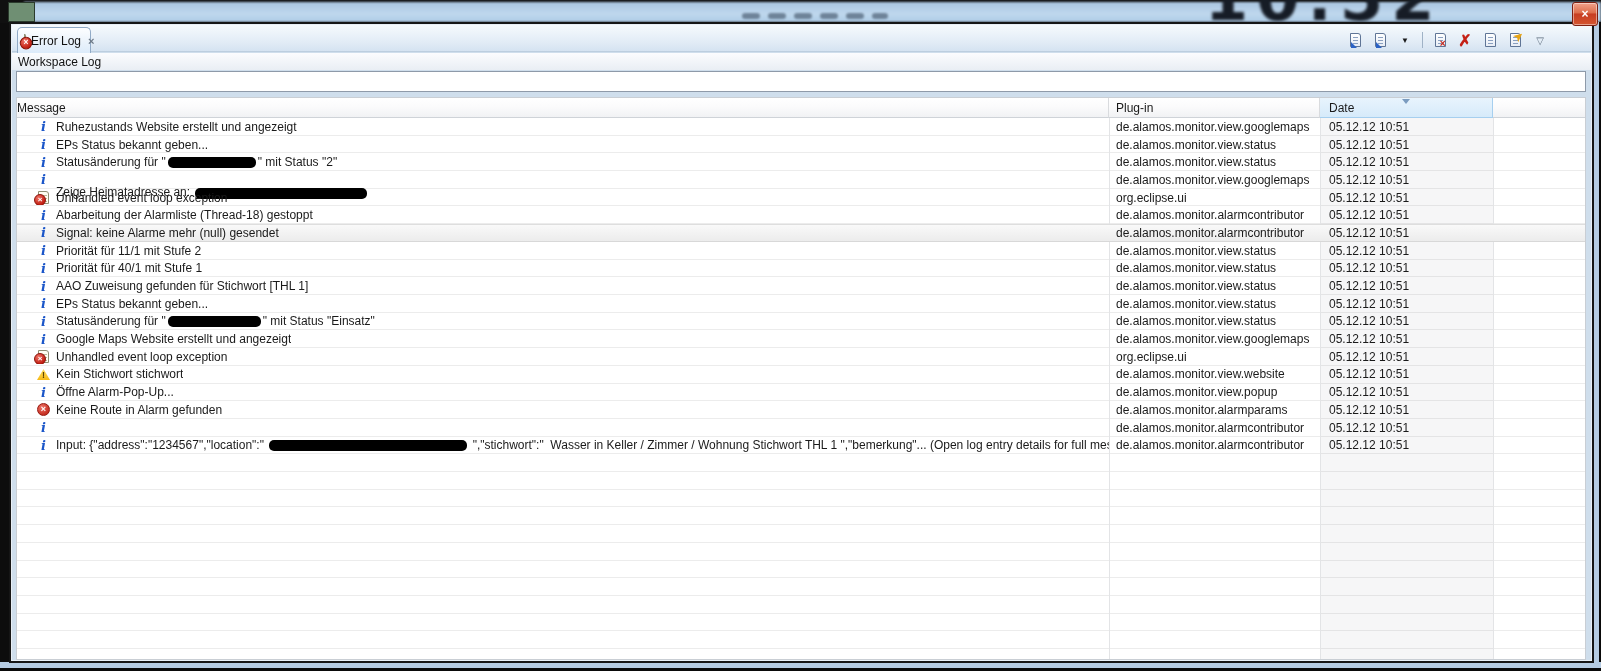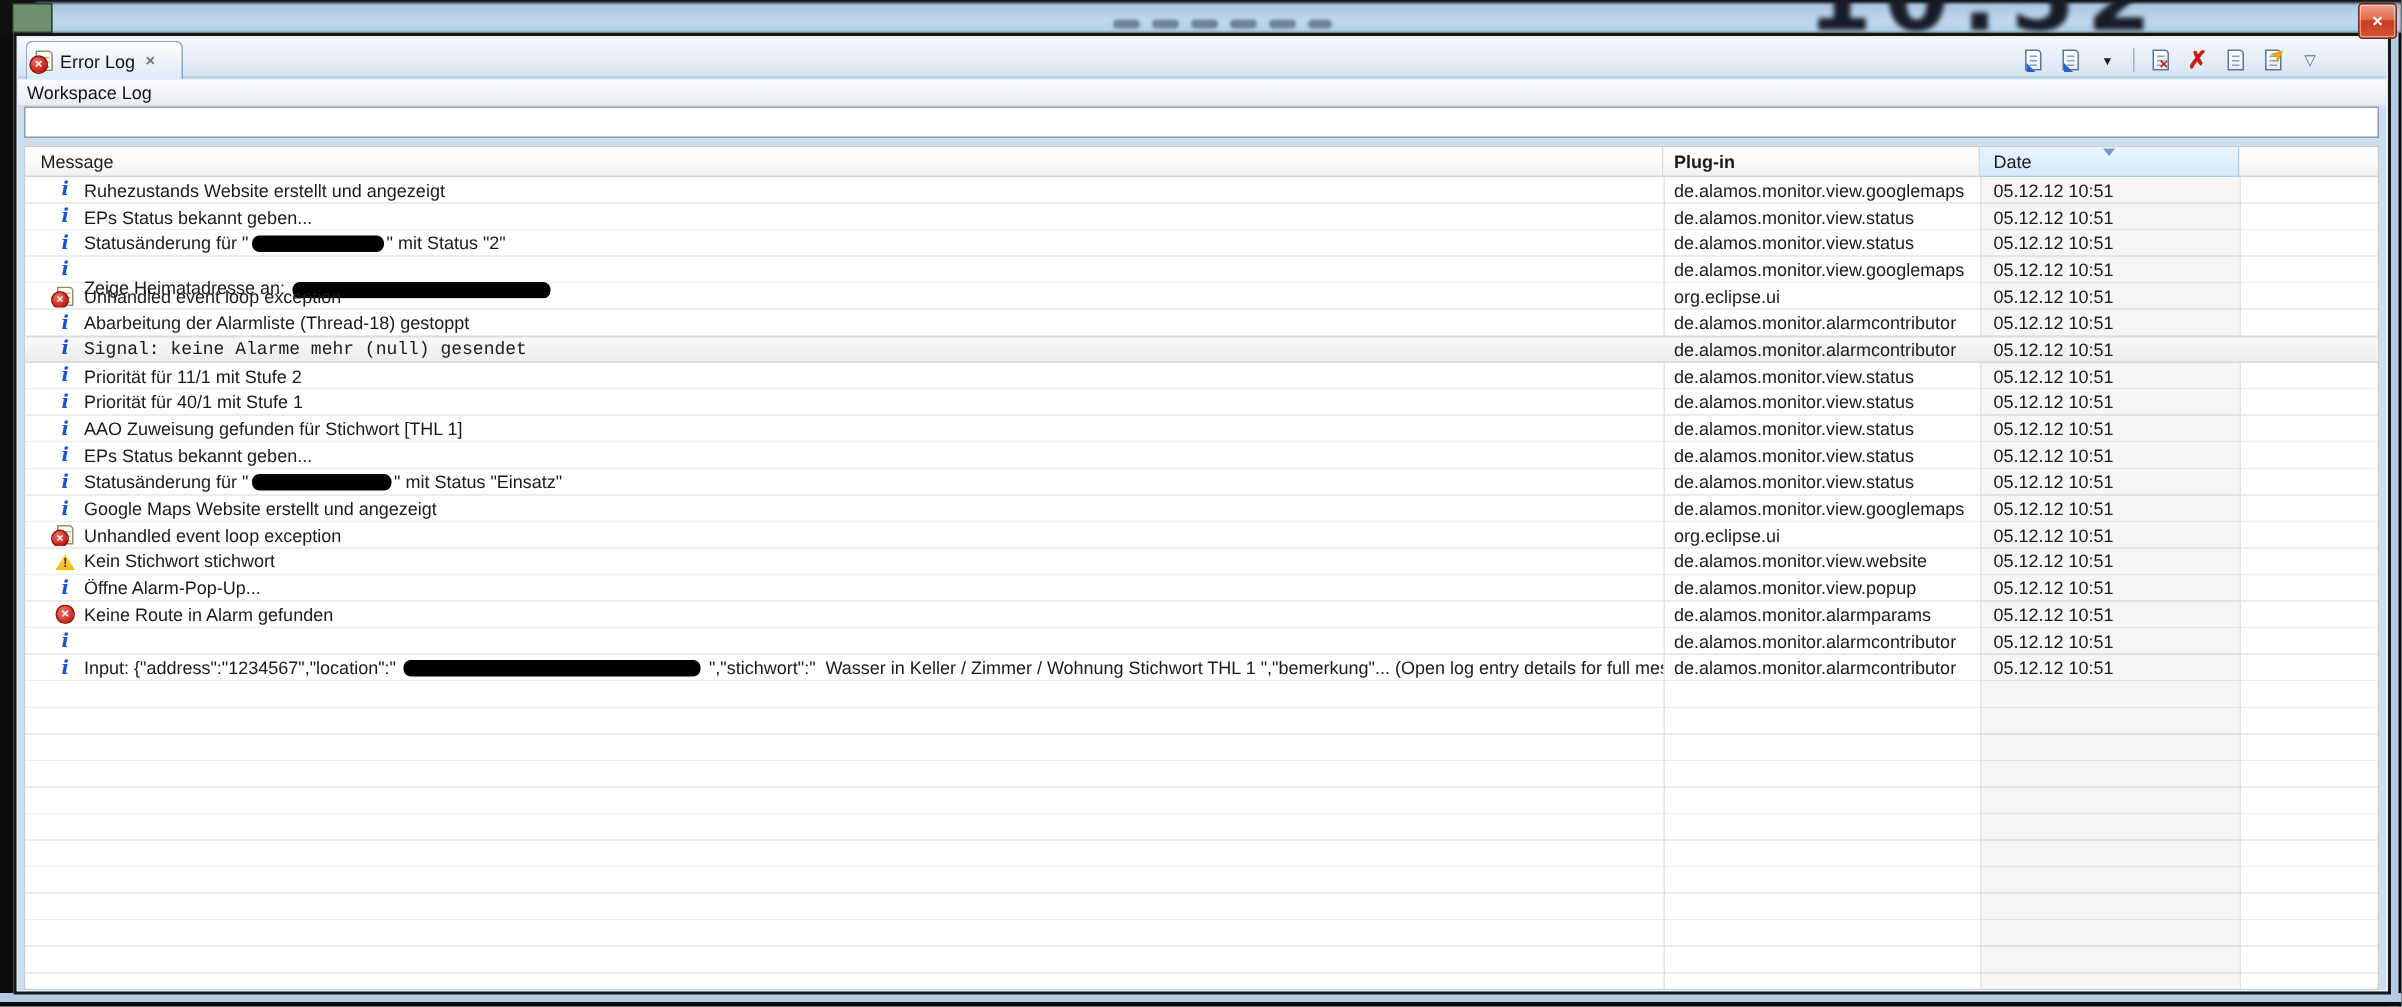--- a/index.html
+++ b/index.html
@@ -23,21 +23,21 @@
                border:1px solid #7e2012; border-radius:3px; color:#fff; font:bold 12px/22px "Liberation Sans",sans-serif;
                text-align:center; box-shadow:inset 0 0 0 1px rgba(255,255,255,.45); }
 
   
   .window { position:absolute; left:9px; top:22px; width:1585px; height:641px;
             background:#cfdeec; border:2px solid #161616; box-shadow:inset 0 0 0 1px #e8eff6; z-index:10; }
 
   
   .tabstrip { position:absolute; left:1px; right:1px; top:1px; height:27px;
               background:linear-gradient(180deg,#f6fafd,#e2ecf6 65%,#d5e3f1); border-bottom:1px solid #bccedf; }
-  .tab { position:absolute; left:5px; top:2px; height:26px; width:105px; display:flex; align-items:center; gap:5px;
+  .tab { position:absolute; left:5px; top:2px; height:26px; width:74px; display:flex; align-items:center; gap:5px;
          padding:11px 6px; background:linear-gradient(180deg,#fdfeff,#e9f2fb 60%,#dcebfa);
          border:1px solid #90aac6; border-bottom:none; border-radius:5px 5px 0 0; }
   .tab-label { font-size:12px; color:#111; white-space:nowrap; }
   .tab-close { color:#6b7886; font:bold 11px "Liberation Sans",sans-serif; margin-left:2px; }
 
   
   .toolbar { position:absolute; right:40px; top:4px; height:22px; display:flex; align-items:center; gap:3px; }
   .tbtn { width:22px; height:20px; display:flex; align-items:center; justify-content:center; position:relative; }
   .tsep { width:1px; height:16px; background:#9fb2c6; margin:0 3px; }
   .doc { position:relative; width:11px; height:14px; background:linear-gradient(180deg,#fff,#e8edf5);
@@ -57,22 +57,22 @@
              background:linear-gradient(180deg,#fbfcfe,#e9eef4); display:flex; align-items:center; }
   .descbar span { font-size:12px; color:#111; padding-left:6px; }
   .filter { position:absolute; left:5px; right:6px; top:47px; height:21px; background:#fff;
             border:1px solid #8e9aa9; font-size:12px; padding:0 4px; outline:none; }
 
   
   .table { position:absolute; left:5px; right:6px; top:73px; bottom:1px; background:#fff; border:1px solid #c9ced4; }
   .thead { position:absolute; left:0; right:0; top:0; height:20px; display:flex; z-index:5; }
   .th { background:linear-gradient(180deg,#ffffff,#fbfbfc 45%,#f1f2f4); border-right:1px solid #d9dbde;
         border-bottom:1px solid #cfd3d8; font-size:12px; color:#1a1a1a; display:flex; align-items:center; position:relative; }
-  .th-msg { width:1092px; padding-left:10px; }
-  .th-plugin { width:211px; padding-left:7px;font-weight:bold; }
+  .th-msg { width:1092px; }
+  .th-plugin { width:211px; padding-left:7px; }
   .th-date { width:173px; padding-left:9px; background:linear-gradient(180deg,#e8f4fd,#d6eafa); border-right:1px solid #a6cfef; border-bottom:1px solid #a6cfef; }
   .th-fill { flex:1; border-right:none; }
   .sort-arrow { position:absolute; top:1px; left:50%; margin-left:-4px; width:0; height:0;
                 border-left:4px solid transparent; border-right:4px solid transparent; border-top:5px solid #7b9cc0; }
 
   .tbody { position:absolute; left:0; right:0; top:20px; bottom:0; overflow:hidden;
            background-image:repeating-linear-gradient(to bottom,#ffffff 0px,#ffffff 16.7px,#ececec 16.7px,#ececec 17.7px); }
   .col-tint { position:absolute; left:1303px; width:173px; top:0; bottom:0; background:rgba(125,130,140,.07); }
   .vline { position:absolute; top:0; bottom:0; width:1px; background:#e3e4e6; }
 
@@ -278,21 +278,21 @@
           </span>
           <span class="cell-plugin">de.alamos.monitor.alarmcontributor</span>
           <span class="cell-date">05.12.12 10:51</span>
         </div>
         <div class="row hl">
           <span class="cell-msg">
             <span class="sevbox">
               <span class="sev-info">i</span>
             </span>
             <span class="msg-text" style="display: flex; align-items: center;">
-              <span style="white-space: pre; font-family: Liberation Mono, monospace;">Signal: keine Alarme mehr (null) gesendet</span>
+              <span style="white-space: pre;">Signal: keine Alarme mehr (null) gesendet</span>
             </span>
           </span>
           <span class="cell-plugin">de.alamos.monitor.alarmcontributor</span>
           <span class="cell-date">05.12.12 10:51</span>
         </div>
         <div class="row">
           <span class="cell-msg">
             <span class="sevbox">
               <span class="sev-info">i</span>
             </span>

